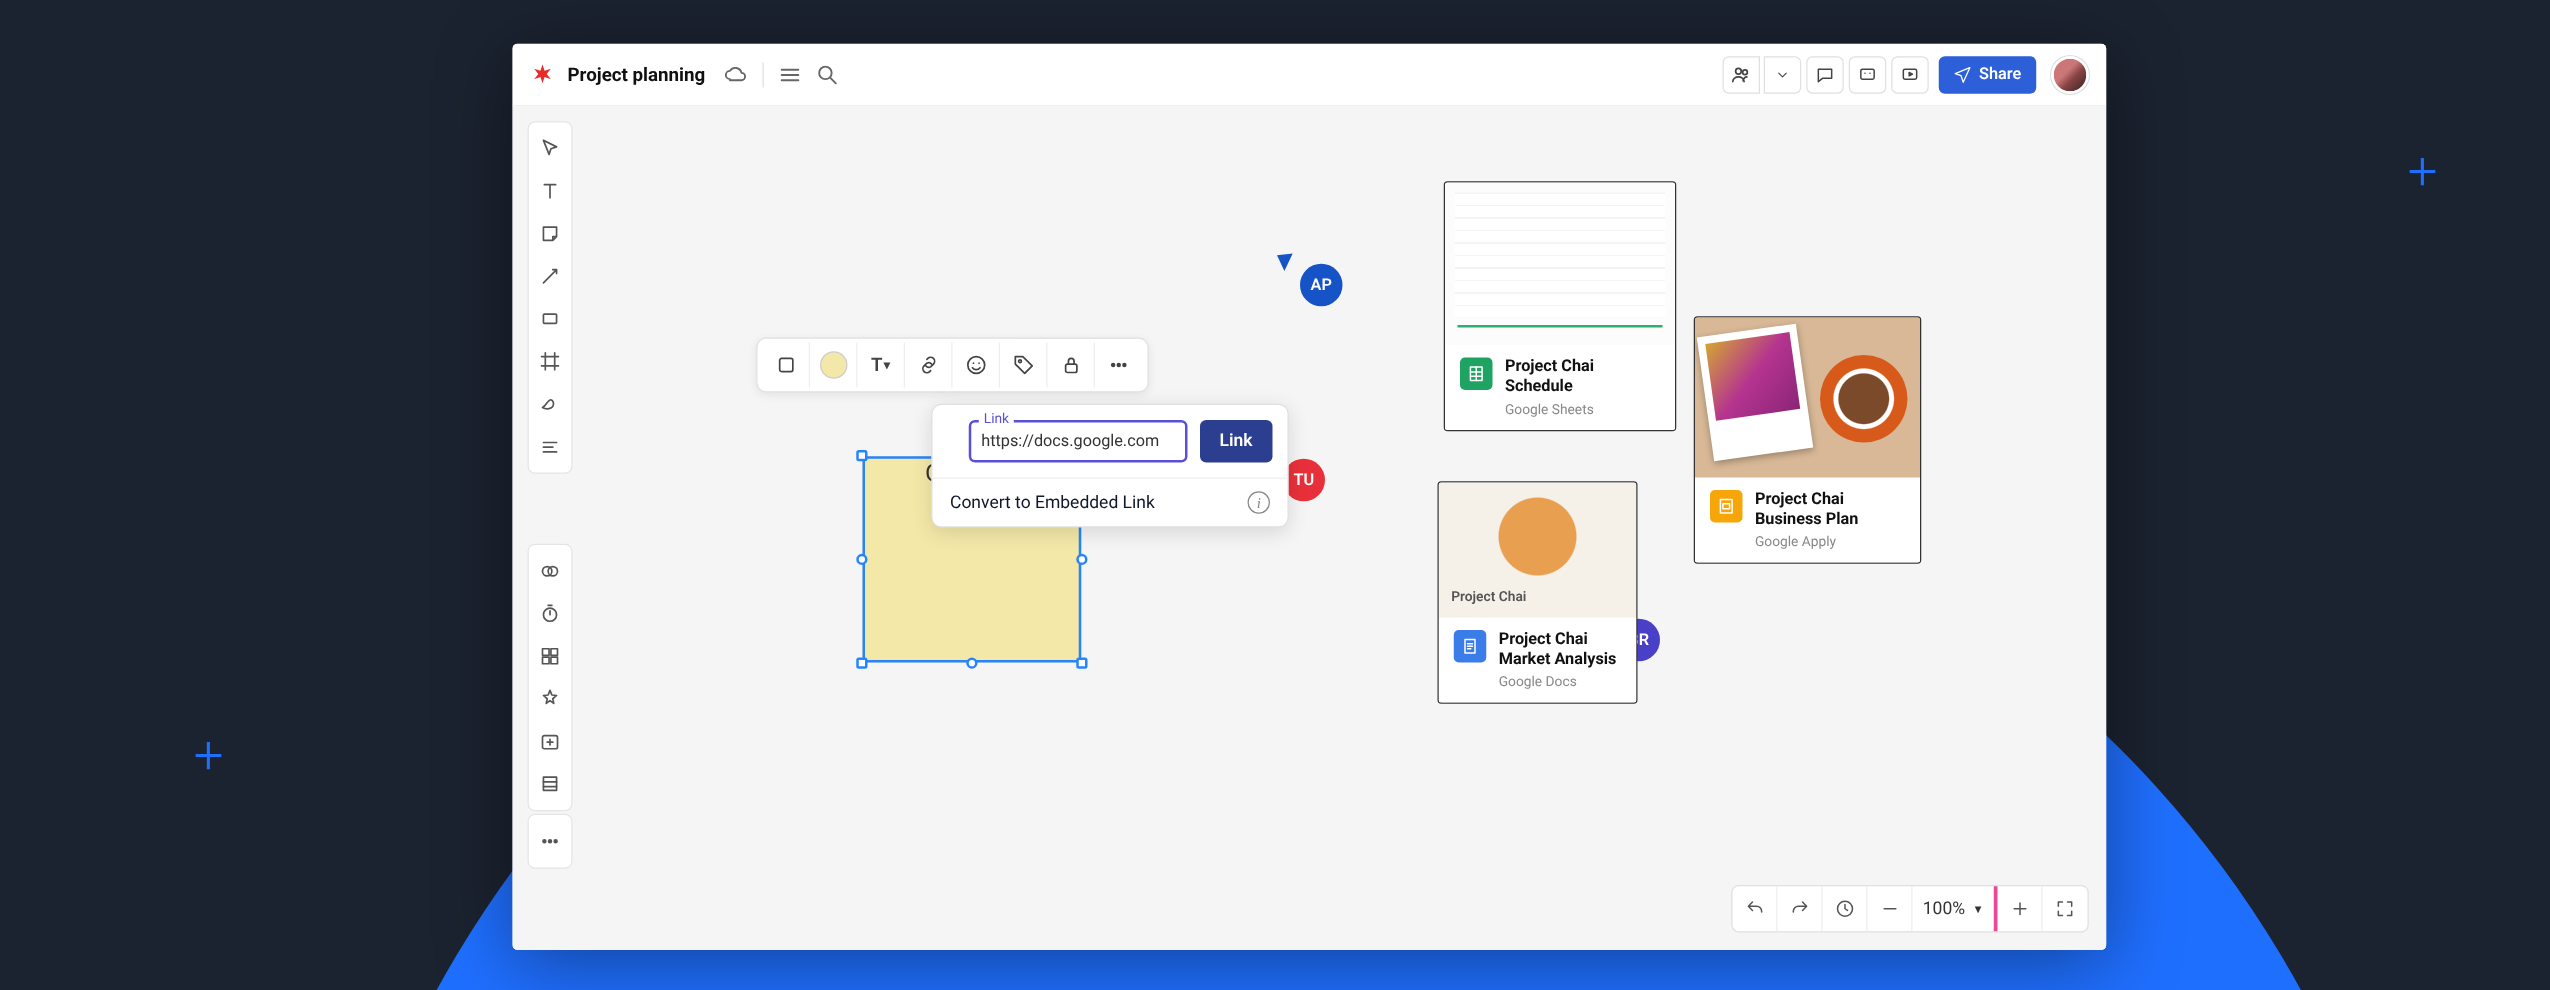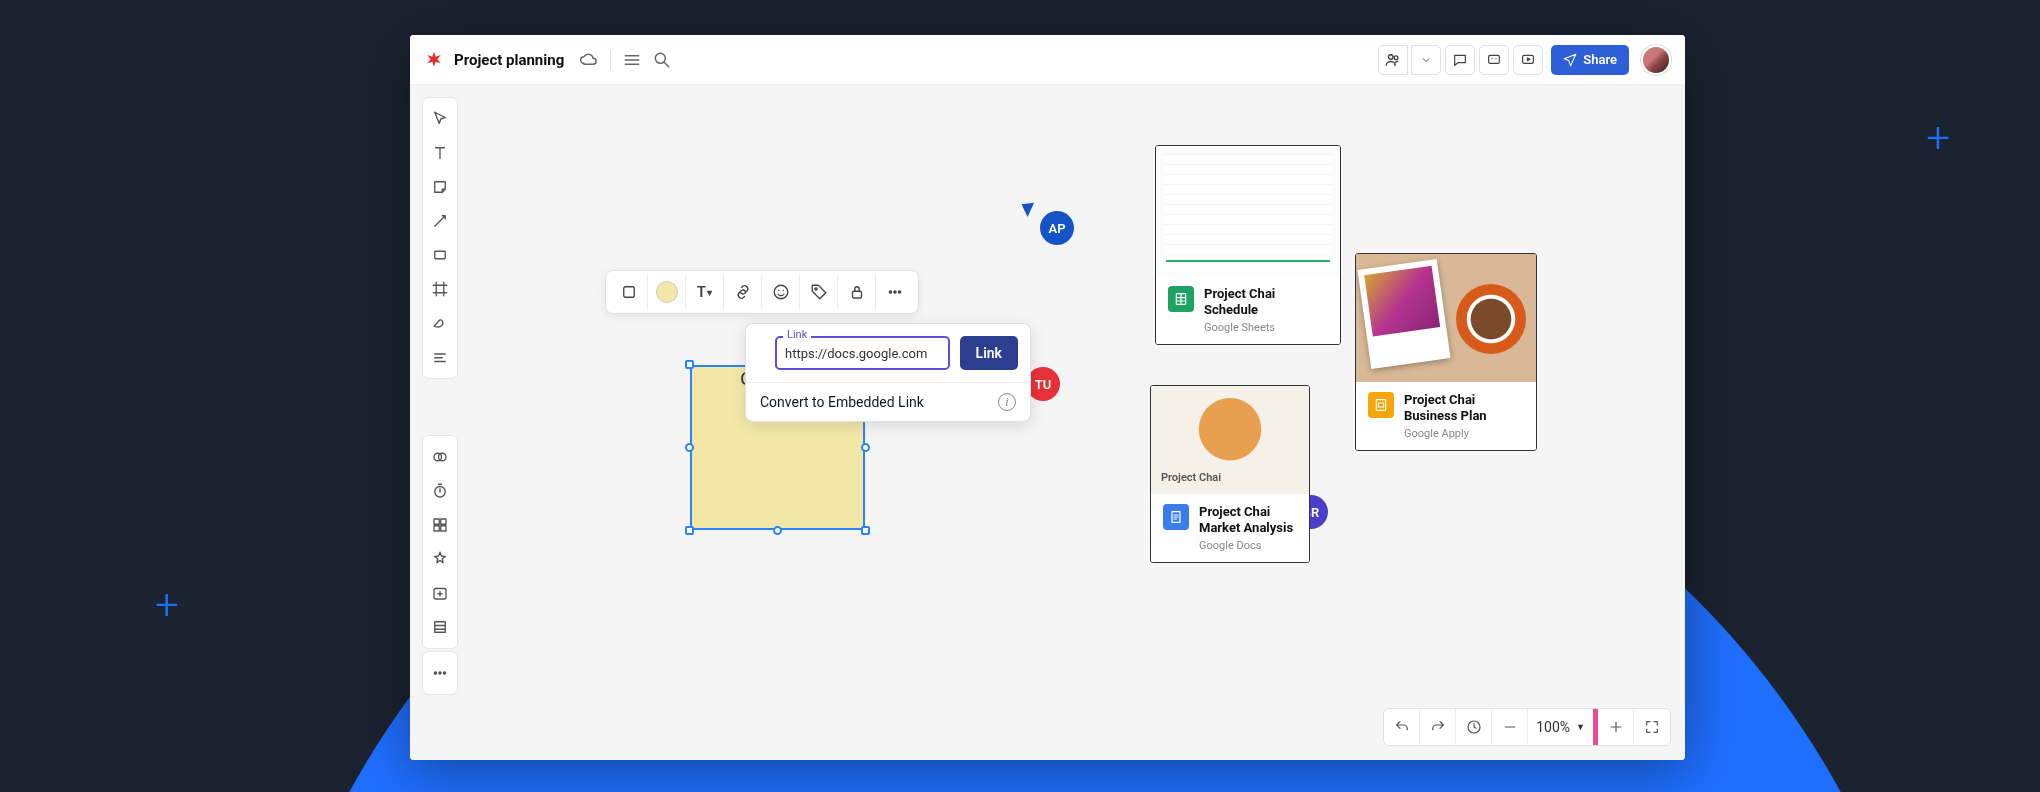--- a/index.html
+++ b/index.html
@@ -101,21 +101,21 @@
 .card3 .card-preview { height: 128px; background: #d8b896;}
 .cup { position:absolute; right:10px; top:30px; width:70px; height:70px; border-radius:50%; background: radial-gradient(circle at 50% 50%, #7a4a2a 40%, #fff 42% 48%, #d85a1a 50%);}
 .photo-tilt { position:absolute; left:8px; top:10px; width:80px; height:100px; background:#fff; transform:rotate(-8deg); box-shadow:0 2px 6px rgba(0,0,0,.3); padding:6px;}
 .photo-tilt::before{content:""; display:block; width:100%; height:70%; background:linear-gradient(135deg,#d4a533,#b5348f,#8a2578);}
 .ic-slides { background: #f6a609; }
 
 
 .zoom-bar { position: absolute; right: 14px; bottom: 14px; height: 38px; background: #fff; border: 1px solid #e0e0e0; border-radius: 6px; display: flex; align-items: center; z-index: 5; }
 .zb-btn { width: 36px; height: 100%; display: flex; align-items: center; justify-content: center; cursor: pointer; color: #555; border-right: 1px solid #eee; }
 .zb-btn:last-child { border-right: none; }
-.zoom-val { padding: 0 8px; font-size: 14px; color: #333; display: flex; align-items: center; gap: 6px; border-right: 5px solid #ec4899; height: 100%; cursor: pointer;}
+.zoom-val { padding: 0 8px; font-size: 14px; color: #333; display: flex; align-items: center; gap: 6px; border-right: 3px solid #ec4899; height: 100%; cursor: pointer;}
 .zoom-val .caret { font-size: 9px; }
 svg { stroke: currentColor; stroke-width: 1.8; fill: none; stroke-linecap: round; stroke-linejoin: round; }
 </style>
 </head>
 <body>
 
 <div class="bg-circle"></div>
 <div class="plus-dec plus-1">+</div>
 <div class="plus-dec plus-2">+</div>
 

